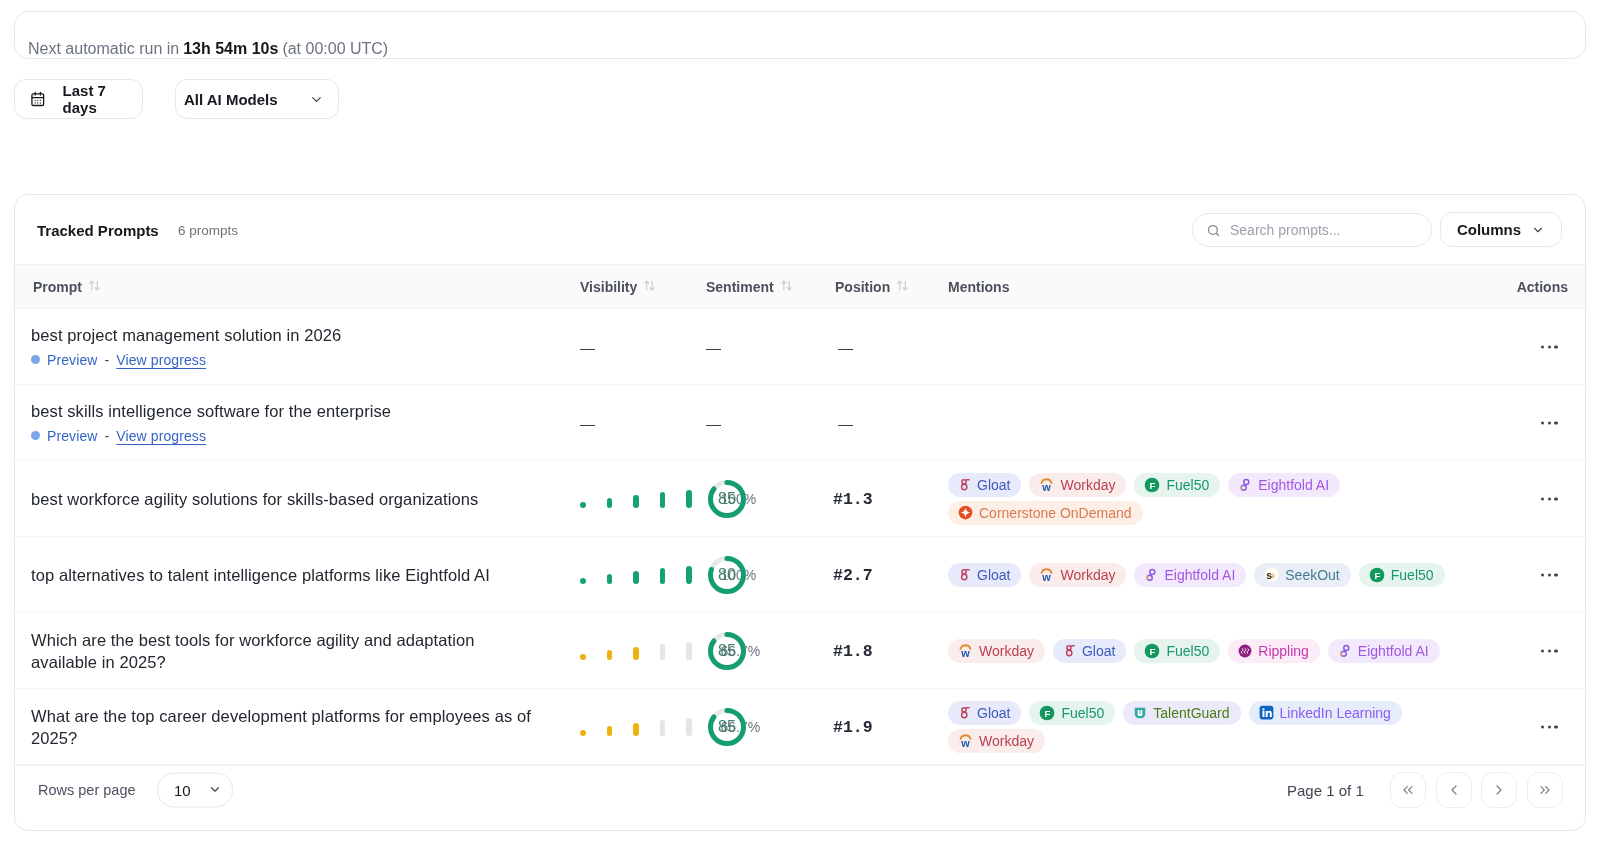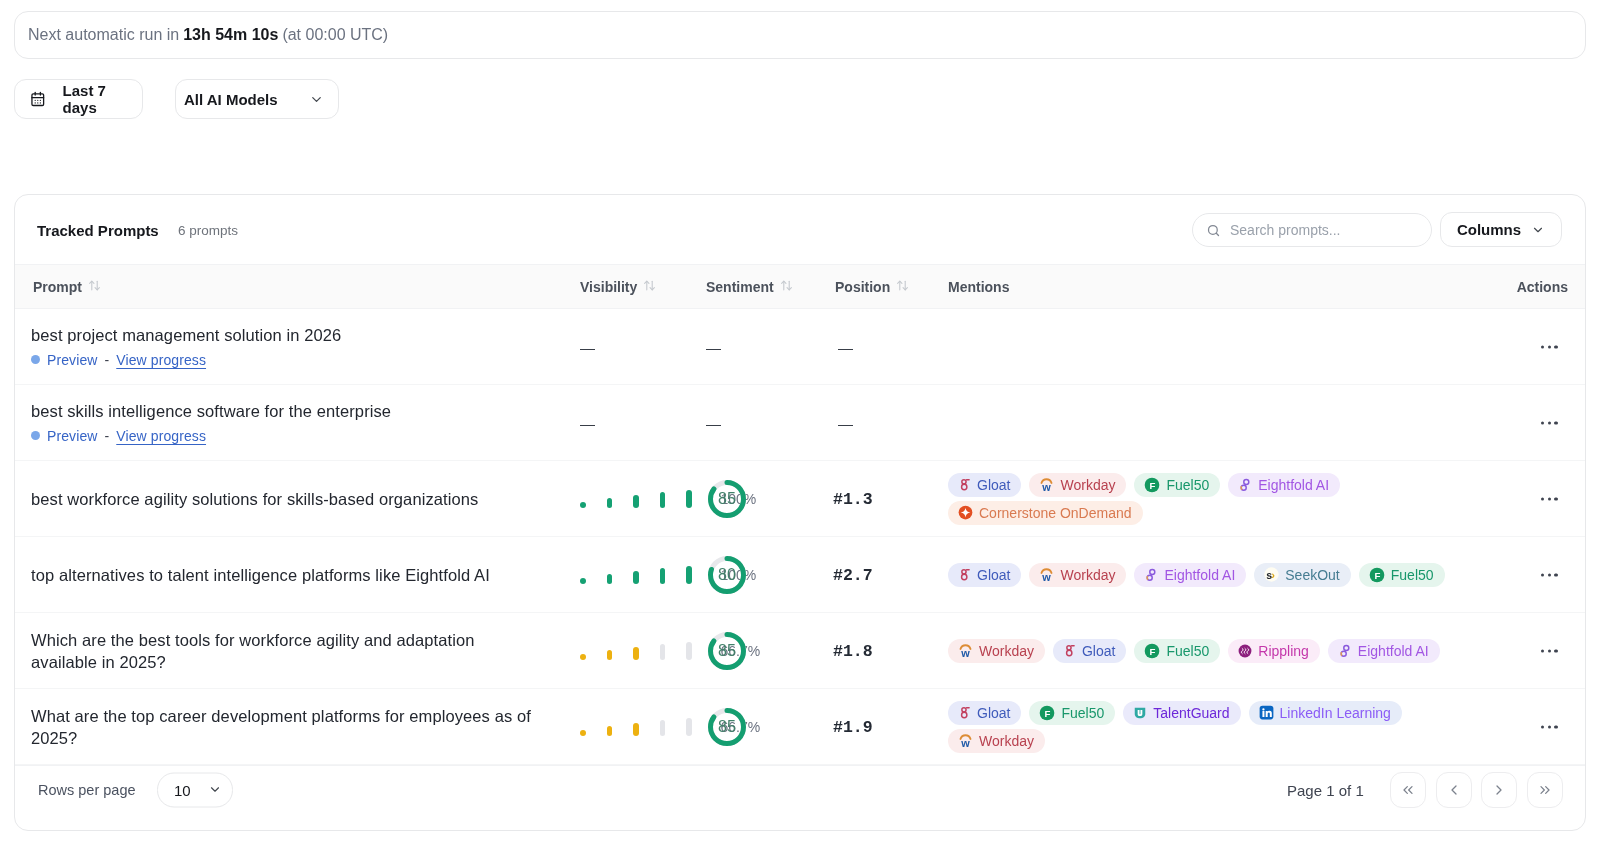--- a/index.html
+++ b/index.html
@@ -1,21 +1,21 @@
 <!DOCTYPE html>
 <html><head>
 <meta charset="utf-8">
 <style>
   * { margin:0; padding:0; box-sizing:border-box; }
   html,body { width:1600px; height:842px; background:#fff; font-family:"Liberation Sans",sans-serif; -webkit-font-smoothing:antialiased; }
   .abs { position:absolute; }
   #stage { position:relative; width:1600px; height:842px; overflow:hidden; }
 
   
-  .topbar { left:14px; top:11px; width:1572px; height:48px; border:1px solid #e7e8ea; border-radius:14px; display:flex; align-items:center; padding-left:13px; font-size:16px; color:#6b7280; }
+  .topbar { left:14px; top:11px; width:1572px; height:48px; border:1px solid #e7e8ea; border-radius:14px; display:flex; align-items:flex-end; padding-left:13px; font-size:16px; color:#6b7280; }
   .topbar b { color:#16181d; font-weight:700; margin:0 4px; }
 
   
   .btn { border:1px solid #e7e8ea; background:#fff; border-radius:12px; display:flex; align-items:center; color:#16181d; font-weight:700; font-size:15px; }
   .btn-cal { left:14px; top:79px; width:129px; height:40px; padding-left:15px; gap:17px; }
   .btn-models { left:175px; top:79px; width:164px; height:40px; padding-left:8px;text-align:right; }
   .btn-models .chev { margin-left:auto; margin-right:14px; }
 
   
   .tabs { left:14px; top:140px; height:43px; background:#f2f2f3; border-radius:12px; display:flex; align-items:center; padding:0 4px; }
@@ -335,21 +335,21 @@
       <div class="mentions">
           <div class="badge" style="background:#e7eafa;color:#3f5bbb"><svg width="13" height="13" viewBox="0 0 24 24" fill="none" stroke="#c2405f" stroke-linecap="round">
               <circle cx="11" cy="7" r="3.9" stroke-width="2.7"></circle>
               <circle cx="11.5" cy="16.6" r="4.9" stroke-width="2.7"></circle>
               <path d="M15.8 3.2h4.8" stroke-width="2.4"></path>
             </svg>Gloat</div>
           <div class="badge" style="background:#e5f5ed;color:#18976b"><svg width="16" height="16" viewBox="0 0 24 24">
               <circle cx="12" cy="12" r="11" fill="#13995f"></circle>
               <text x="12.5" y="17.5" text-anchor="middle" font-family="Liberation Sans,sans-serif" font-size="14.5" font-weight="bold" fill="#fff">F</text>
             </svg>Fuel50</div>
-          <div class="badge" style="background:#eaeafb;color:#6d28d9"><svg width="14" height="14" viewBox="0 0 24 24">
+          <div class="badge" style="background:#eaeafb;color:#4d7c0f"><svg width="14" height="14" viewBox="0 0 24 24">
               <path d="M3 3 H21 V14 C21 18 17 21 12 21 C7 21 3 18 3 14 Z" fill="#2fa9a4"></path>
               <path d="M8 7 V14 C8 16 9.6 17.3 12 17.3 C14.4 17.3 16 16 16 14 V7 H12.8 V13.2 C12.8 13.8 12.5 14.1 12 14.1 C11.5 14.1 11.2 13.8 11.2 13.2 V7 Z" fill="#fff"></path>
             </svg>TalentGuard</div>
           <div class="badge" style="background:#e6ecf9;color:#8b5cf6"><svg width="15" height="15" viewBox="0 0 24 24">
               <rect x="1" y="1" width="22" height="22" rx="4.5" fill="#0a66c2"></rect>
               <path d="M5.5 9.5h3.2V19H5.5zM7.1 5.2a1.85 1.85 0 1 1 0 3.7 1.85 1.85 0 0 1 0-3.7zM10.7 9.5h3.1v1.3c.45-.8 1.55-1.55 3.05-1.55 3.05 0 3.65 1.95 3.65 4.45V19h-3.2v-4.6c0-1.1-.05-2.5-1.55-2.5-1.55 0-1.85 1.2-1.85 2.45V19h-3.2z" fill="#fff"></path>
             </svg>LinkedIn Learning</div>
           <div class="badge" style="background:#fbecec;color:#b8414f"><svg width="15" height="15" viewBox="0 0 24 24">
               <path d="M4 9.5 A 8.4 8.4 0 0 1 20 9.5" fill="none" stroke="#dd8c35" stroke-width="3" stroke-linecap="round"></path>
               <text x="12" y="22.5" text-anchor="middle" font-family="Liberation Sans,sans-serif" font-size="17.5" font-weight="bold" fill="#1f5aa8">w</text>

